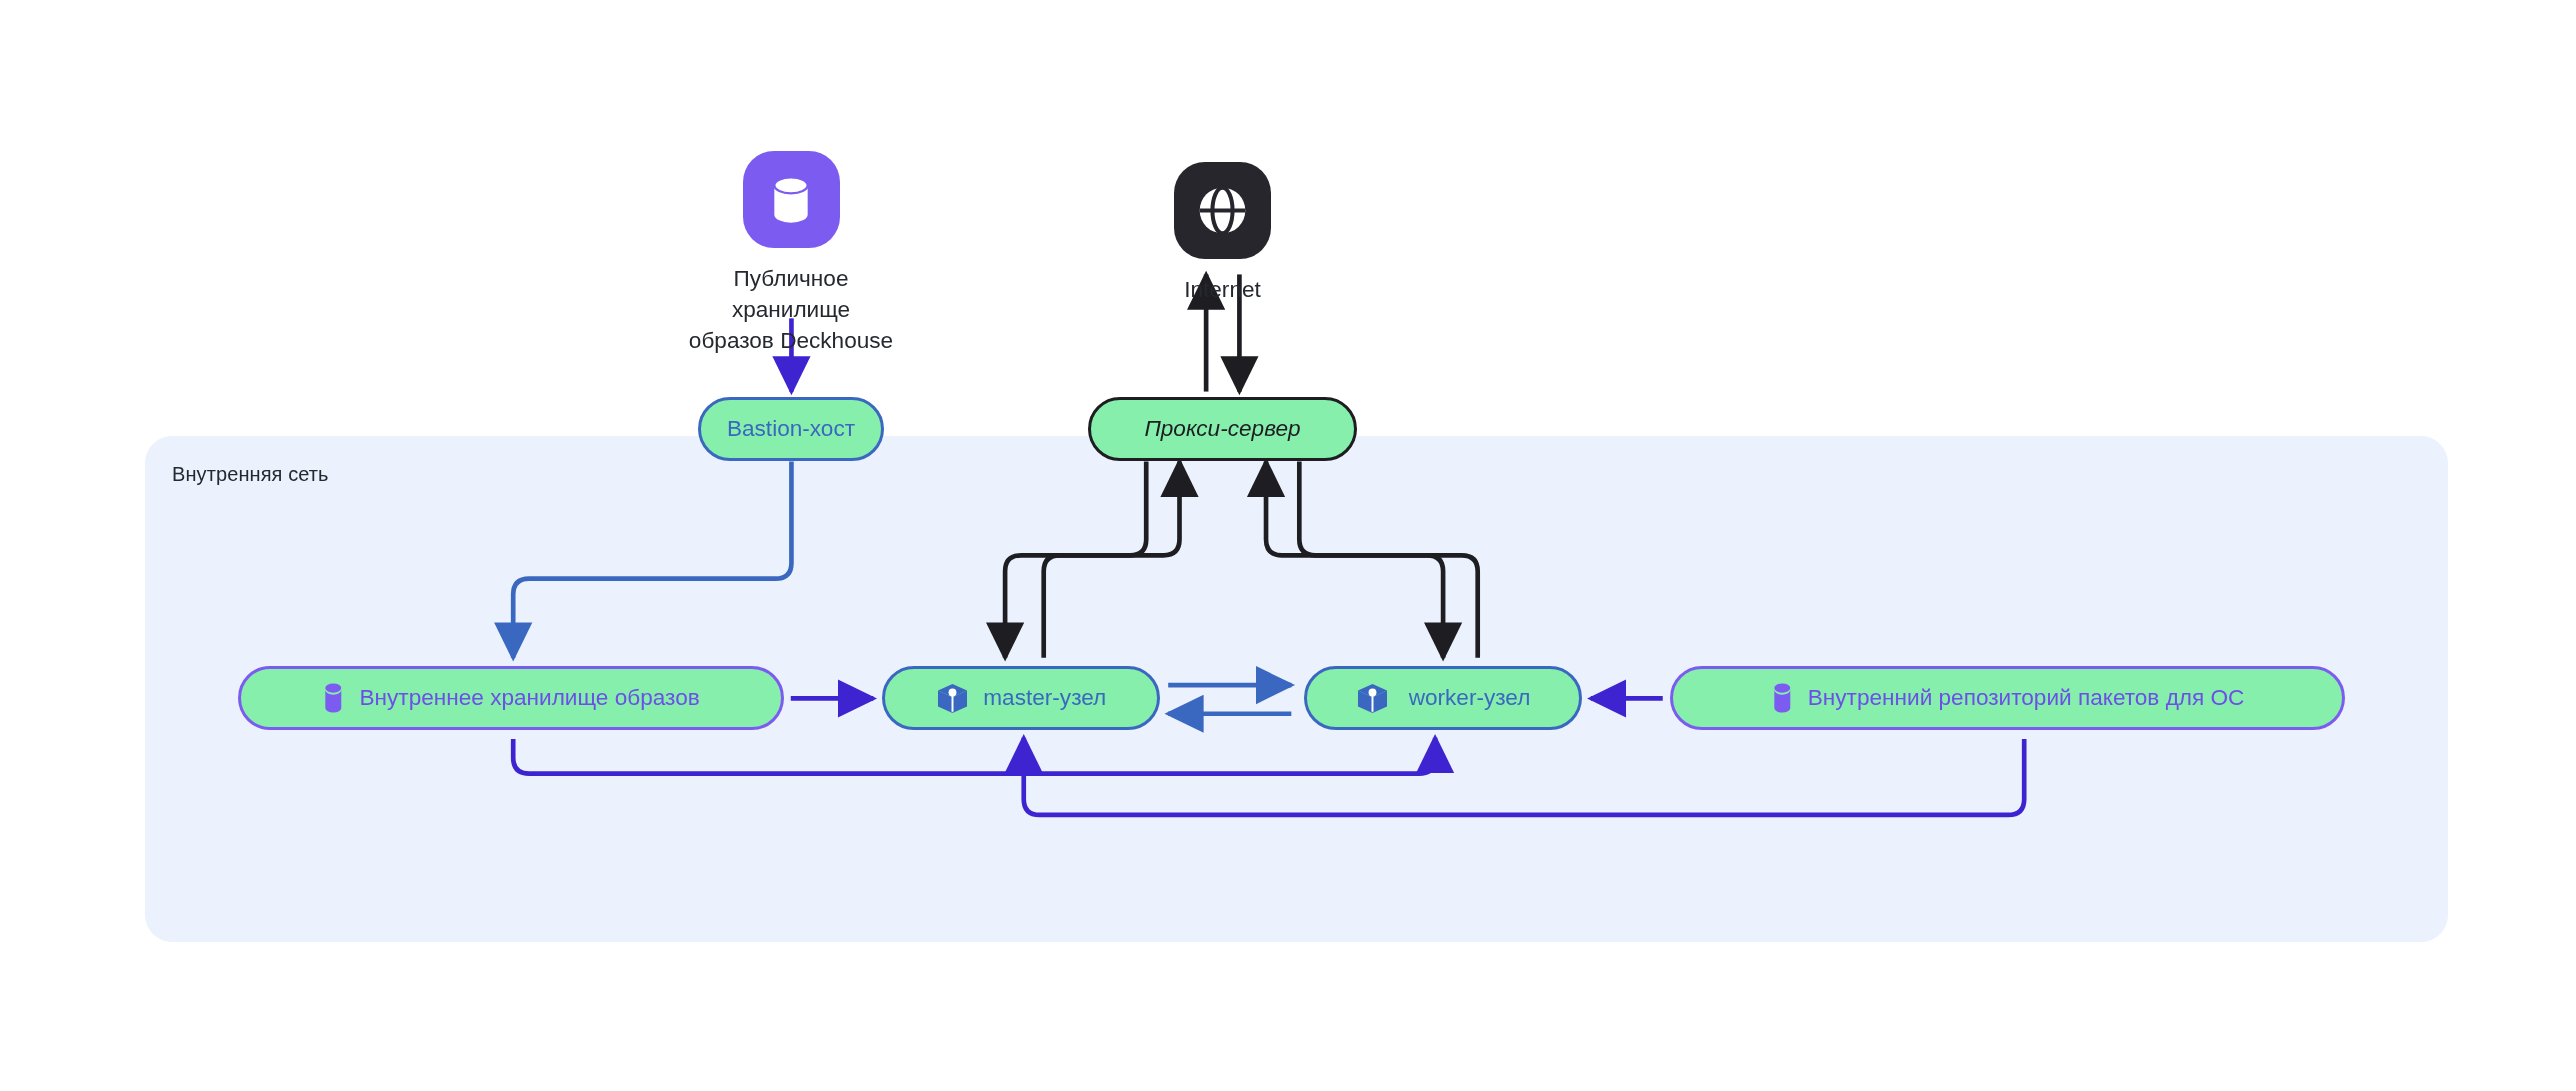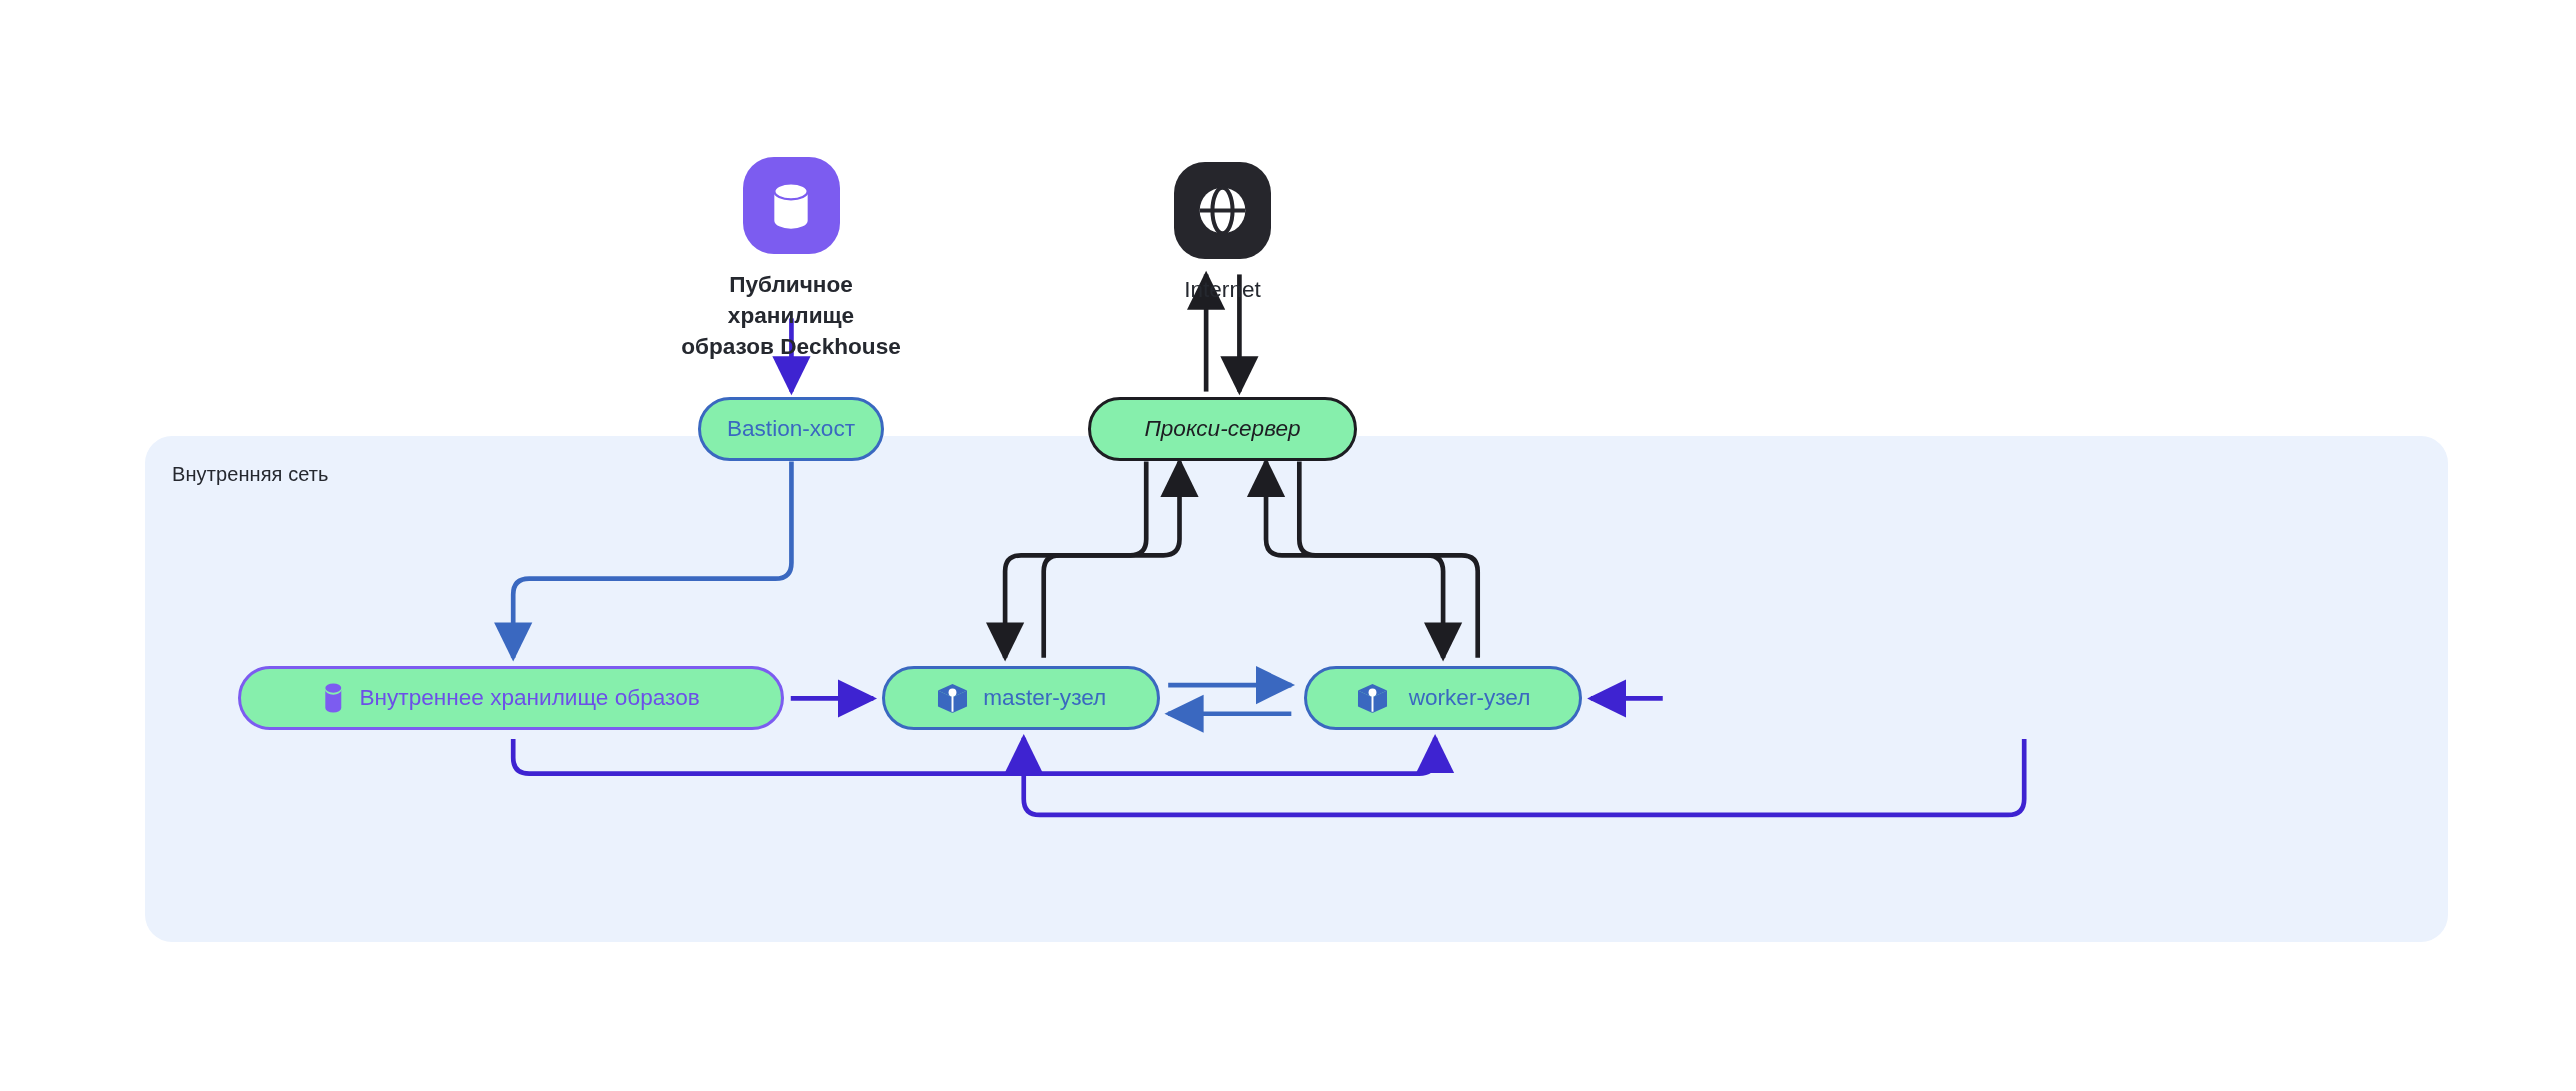--- a/index.html
+++ b/index.html
@@ -142,21 +142,21 @@
     <path d="M1755,1029 L1940,1029" fill="none" stroke="#3A68C0" stroke-width="7" marker-end="url(#ah-blue)"></path>
     <path d="M1940,1072 L1755,1072" fill="none" stroke="#3A68C0" stroke-width="7" marker-end="url(#ah-blue)"></path>
 
     <path d="M2498,1049 L2390,1049" fill="none" stroke="#3E23D1" stroke-width="7" marker-end="url(#ah-violet)"></path>
 
     <path d="M771,1110 L771,1138 Q771,1162 795,1162 L2132,1162 Q2156,1162 2156,1138 L2156,1108" fill="none" stroke="#3E23D1" stroke-width="7" marker-end="url(#ah-violet)"></path>
 
     <path d="M3041,1110 L3041,1200 Q3041,1224 3017,1224 L1562,1224 Q1538,1224 1538,1200 L1538,1108" fill="none" stroke="#3E23D1" stroke-width="7" marker-end="url(#ah-violet)"></path>
   </svg>
 
-  <div class="icon-node" id="node-public-registry" style="left:676px; top:157px; width:230px;font-weight:bold;">
+  <div class="icon-node" id="node-public-registry" style="left:676px; top:151px; width:230px;">
     <div class="squircle purple">
       <svg width="48" height="52" viewBox="0 0 72 78">
         <ellipse cx="36" cy="17" rx="25" ry="12" fill="#ffffff"></ellipse>
         <path d="M11,17 L11,61 A25,12 0 0 0 61,61 L61,17 A25,12 0 0 1 11,17 Z" fill="#ffffff"></path>
         <ellipse cx="36" cy="17" rx="25" ry="12" fill="none" stroke="#7C5CF0" stroke-width="3.5"></ellipse>
       </svg>
     </div>
     <div class="icon-caption">Публичное хранилище
 образов Deckhouse</div>
   </div>
@@ -211,15 +211,24 @@
         <path d="M25,3 L47,13 L25,23 L3,13 Z" fill="#3A68C0"></path>
         <path d="M3,13 L25,23 L25,47 L3,37 Z" fill="#3A68C0"></path>
         <path d="M47,13 L47,37 L25,47 L25,23 Z" fill="#3A68C0"></path>
         <line x1="25" y1="16" x2="25" y2="45" stroke="#ffffff" stroke-width="3"></line>
         <circle cx="25" cy="16" r="6" fill="#ffffff"></circle>
       </svg>
     </span>
     <span>worker-узел</span>
   </div>
 
+  <div class="pill violet" id="node-osrepo">
+    <span class="pill-icon">
+      <svg width="22.6" height="32" viewBox="0 0 34 48">
+        <ellipse cx="17" cy="9" rx="12" ry="7" fill="#7C5CF0"></ellipse>
+        <path d="M5,12 L5,39 A12,7 0 0 0 29,39 L29,12 A12,7 0 0 1 5,12 Z" fill="#7C5CF0"></path>
+      </svg>
+    </span>
+    <span>Внутренний репозиторий пакетов для ОС</span>
+  </div>
 
 </div>
 
 
 </body></html>

